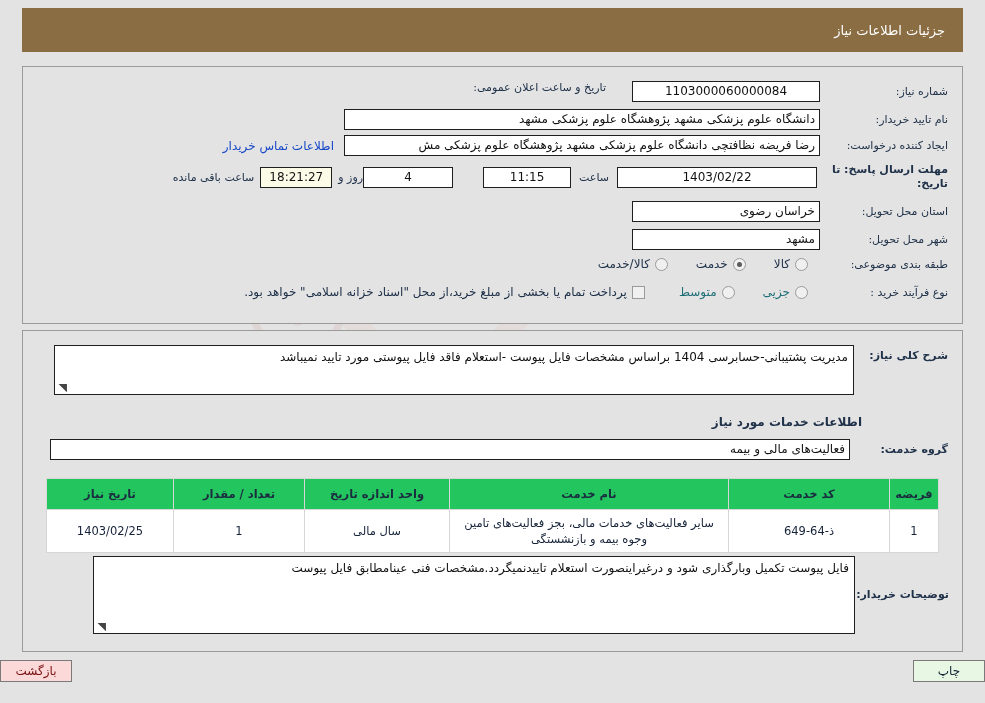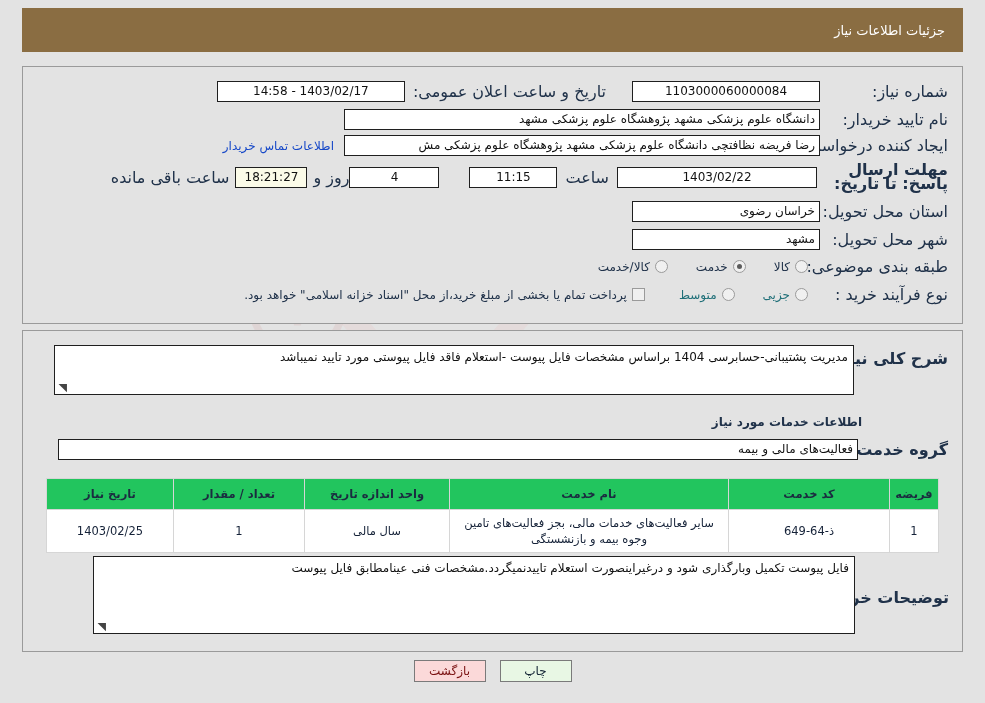--- a/index.html
+++ b/index.html
@@ -80,21 +80,21 @@
 
   
   .frow {
     position: absolute;
     display: flex;
     align-items: center;
     white-space: nowrap;
   }
   .lbl {
     color: #20324a;
-    font-size: 16px;
+    font-size: 11px;
     text-align: right;
   }
   .inp {
     background: #ffffff;
     border: 1px solid #1f1f1f;
     box-sizing: border-box;
     height: 21px;
     line-height: 19px;
     font-size: 12px;
     padding: 0 4px;
@@ -206,21 +206,21 @@
     line-height: 16px;
   }
   .tbl td.name { text-align: center; }
 
   
   .btnrow {
     position: absolute;
     left: 0; top: 660px;
     width: 985px;
     display: flex;
-    justify-content: center;
+    justify-content: space-between;
     gap: 14px;
     direction: ltr;
   }
   .btn {
     border: 1px solid #7a7a7a;
     height: 22px;
     min-width: 72px;
     font-size: 12px;
     line-height: 20px;
     text-align: center;
@@ -253,21 +253,20 @@
   </div>
 
   <div class="panel" id="panel-main">
 
     <div class="frow" style="right:14px; top:14px;">
       <span class="lbl" style="width:120px;">شماره نیاز:</span>
       <span class="inp" style="width:188px; margin-right:8px;">1103000060000084</span>
     </div>
     <div class="frow" style="right:356px; top:14px;">
       <span class="lbl">تاریخ و ساعت اعلان عمومی:</span>
-      <span class="inp" style="width:188px; margin-right:8px;">1403/02/17 - 14:58</span>
     </div>
 
     <div class="frow" style="right:14px; top:42px;">
       <span class="lbl" style="width:120px;">نام تایید خریدار:</span>
       <span class="inp rt" style="width:476px; margin-right:8px;">دانشگاه علوم پزشکی مشهد   پژوهشگاه علوم پزشکی مشهد</span>
     </div>
 
     <div class="frow" style="right:14px; top:68px;">
       <span class="lbl" style="width:120px;">ایجاد کننده درخواست:</span>
       <span class="inp rt" style="width:476px; margin-right:8px;">رضا فریضه نظافتچی دانشگاه علوم پزشکی مشهد   پژوهشگاه علوم پزشکی مش</span>
@@ -342,21 +341,21 @@
       <span class="ta" style="width:800px; height:50px; margin-right:8px;">
         <span>مدیریت پشتیبانی-حسابرسی 1404 براساس مشخصات فایل پیوست -استعلام فاقد فایل پیوستی مورد تایید نمیباشد</span>
         <span class="grip">◥</span>
       </span>
     </div>
 
     <div class="section-head" style="right:100px; top:84px;">اطلاعات خدمات مورد نیاز</div>
 
     <div class="frow" style="right:14px; top:108px;">
       <span class="lbl bold-lbl" style="width:86px;">گروه خدمت:</span>
-      <span class="inp rt" style="width:800px; margin-right:4px;padding-left:11px;">فعالیت‌های مالی و بیمه</span>
+      <span class="inp rt" style="width:800px; margin-right:12px;padding-left:11px;">فعالیت‌های مالی و بیمه</span>
     </div>
 
   </div>
 
   <table class="tbl">
     <thead>
       <tr>
         <th style="width:40px;">فریضه</th>
         <th style="width:152px;">کد خدمت</th>
         <th>نام خدمت</th>

